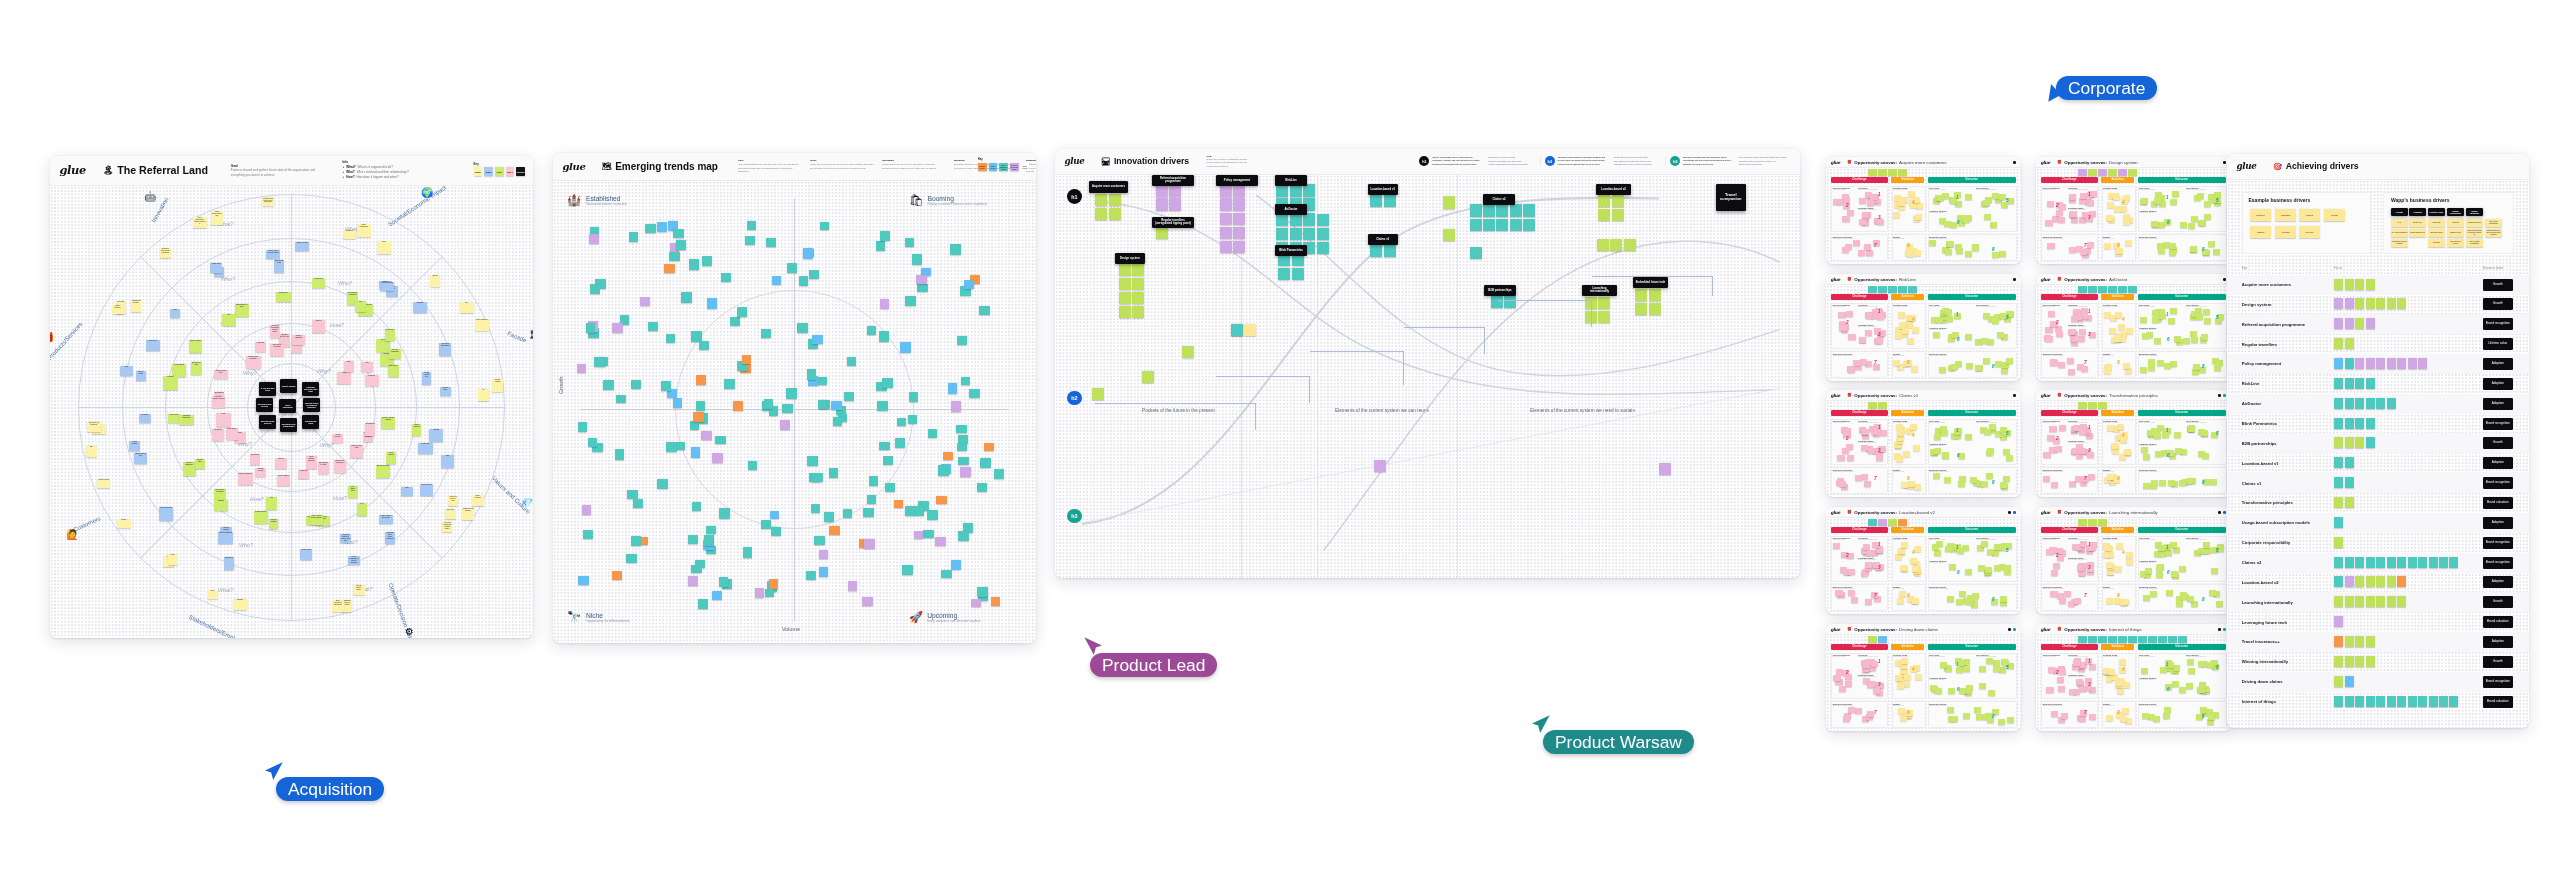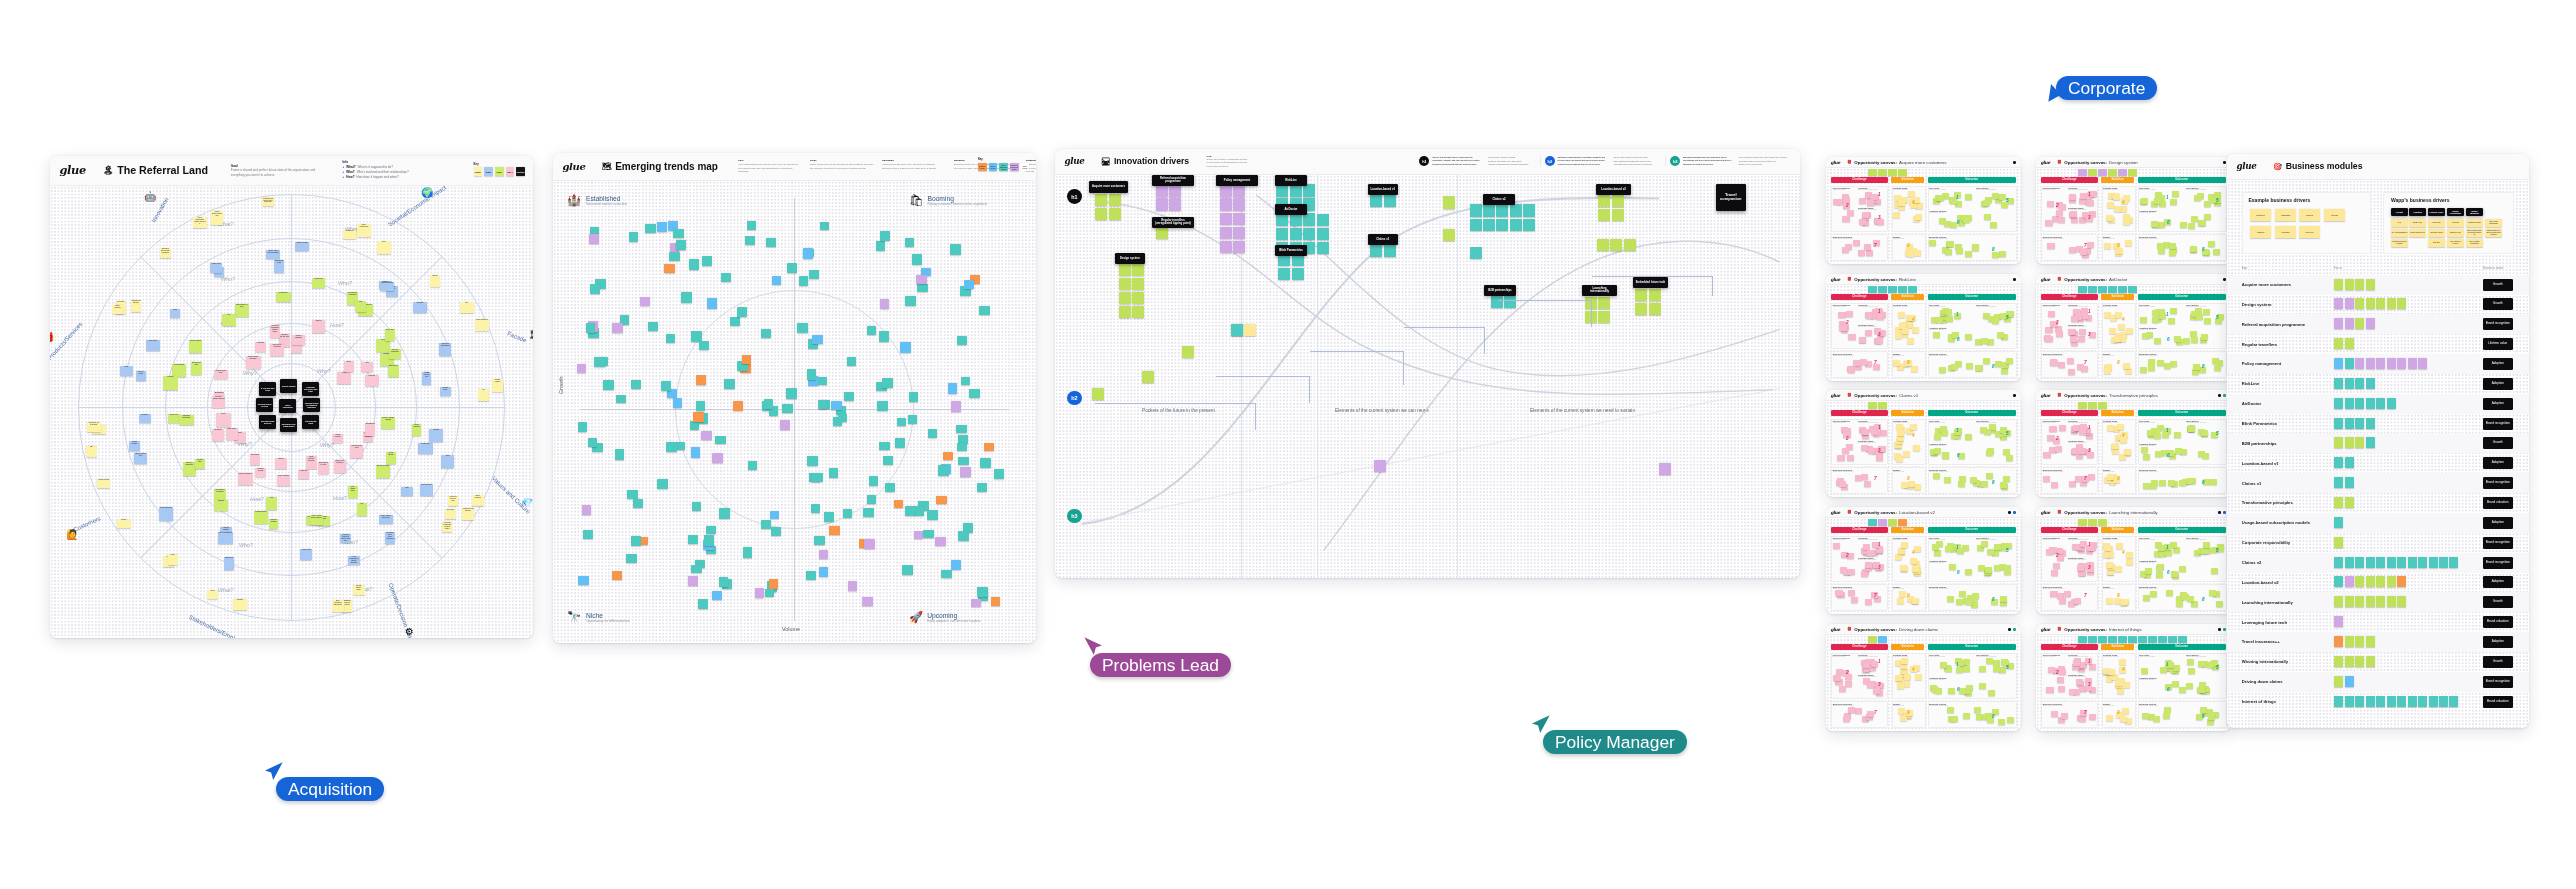--- a/index.html
+++ b/index.html
@@ -2399,21 +2399,21 @@
         </div>
       </div>
     </div>
 
   <div class="board" style="left:2227px; top:154px; width:302px; height:574px;">
     <div class="board-head" style="height:25.5px;">
       <span class="logo" style="font-size:8.7px;">glue</span>
       <span class="logo-sep"></span>
       <span class="board-title" style="font-size:8.7px;">
         <span class="emoji" style="font-size:7.4px;">🎯</span>
-        <span>Business modules</span>
+        <span>Achieving drivers</span>
       </span>
     </div>
     <div class="board-body note-dots" id="bd-body" style="height:548px;">
         <div class="bd-panel" style="left:14.8px;top:12px;width:129px;height:62px;"></div>
         <div class="bd-panel-title" style="left:21.5px;top:17.4px;font-size:5px;">Example business drivers</div>
         <div class="note n-amber" style="left:23px;top:29.5px;width:21px;height:12px;font-size:2px;color:#2a2a30;display:flex;align-items:center;justify-content:center;text-align:center;">Retention</div>
         <div class="note n-amber" style="left:48px;top:29.5px;width:21px;height:12px;font-size:2px;color:#2a2a30;display:flex;align-items:center;justify-content:center;text-align:center;">Acquisition</div>
         <div class="note n-amber" style="left:72px;top:29.5px;width:21px;height:12px;font-size:2px;color:#2a2a30;display:flex;align-items:center;justify-content:center;text-align:center;">Referral</div>
         <div class="note n-amber" style="left:97px;top:29.5px;width:21px;height:12px;font-size:2px;color:#2a2a30;display:flex;align-items:center;justify-content:center;text-align:center;">Repeat</div>
         <div class="note n-amber" style="left:23px;top:46px;width:21px;height:12px;font-size:2px;color:#2a2a30;display:flex;align-items:center;justify-content:center;text-align:center;">Adoption</div>
@@ -2622,26 +2622,26 @@
           <path d="M2 32 L6 6 L15 16 L26 19 Z" fill="#1565d8"></path>
         </svg>
       </div>
       <div class="cursor-group" style="left:276px;top:768px;">
         <div class="cursor-pill" style="left:0;top:9.4px;height:24px;background:#1565d8;">Acquisition</div>
         <svg width="23" height="23" style="position:absolute;left:auto;right:-8px;top:-6.7px;" viewBox="0 0 34 34">
           <path d="M32 2 L6 14 L15 17 L18 28 Z" fill="#1565d8"></path>
         </svg>
       </div>
       <div class="cursor-group" style="left:1090px;top:644px;">
-        <div class="cursor-pill" style="left:0;top:9.4px;height:24px;background:#9c4a97;">Problems Lead</div>
+        <div class="cursor-pill" style="left:0;top:9.4px;height:24px;background:#9c4a97;">Product Lead</div>
         <svg width="23" height="23" style="position:absolute;left:-6.7px;top:-8px;" viewBox="0 0 34 34">
           <path d="M2 2 L28 14 L19 17 L16 28 Z" fill="#9c4a97"></path>
         </svg>
       </div>
       <div class="cursor-group" style="left:1543px;top:721px;">
-        <div class="cursor-pill" style="left:0;top:9.4px;height:24px;background:#1f8a8a;">Policy Manager</div>
+        <div class="cursor-pill" style="left:0;top:9.4px;height:24px;background:#1f8a8a;">Product Warsaw</div>
         <svg width="23" height="23" style="position:absolute;left:auto;right:-8px;top:-6.7px;" viewBox="0 0 34 34">
           <path d="M32 2 L6 14 L15 17 L18 28 Z" fill="#1f8a8a"></path>
         </svg>
       </div>
     </div>
 </div>
 
 
 </body></html>

